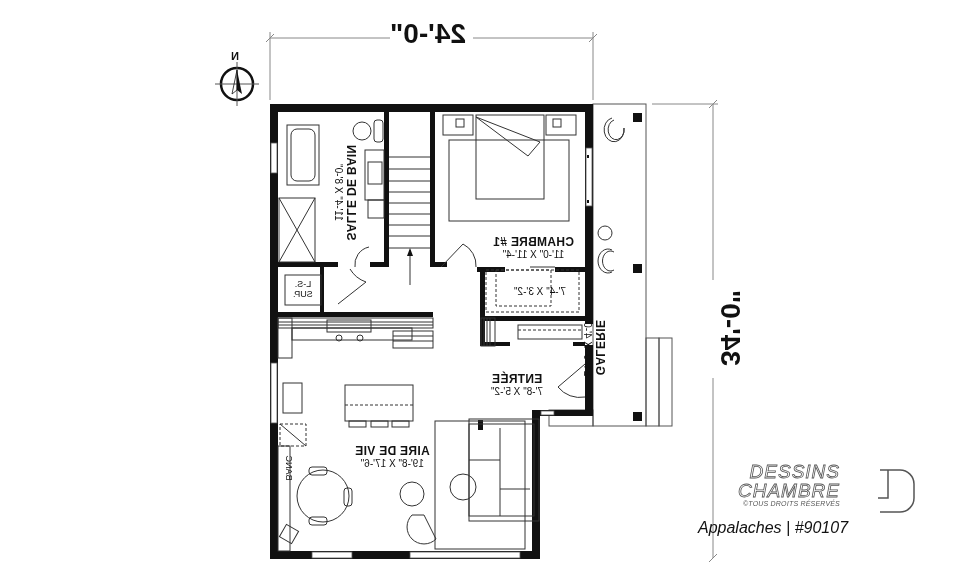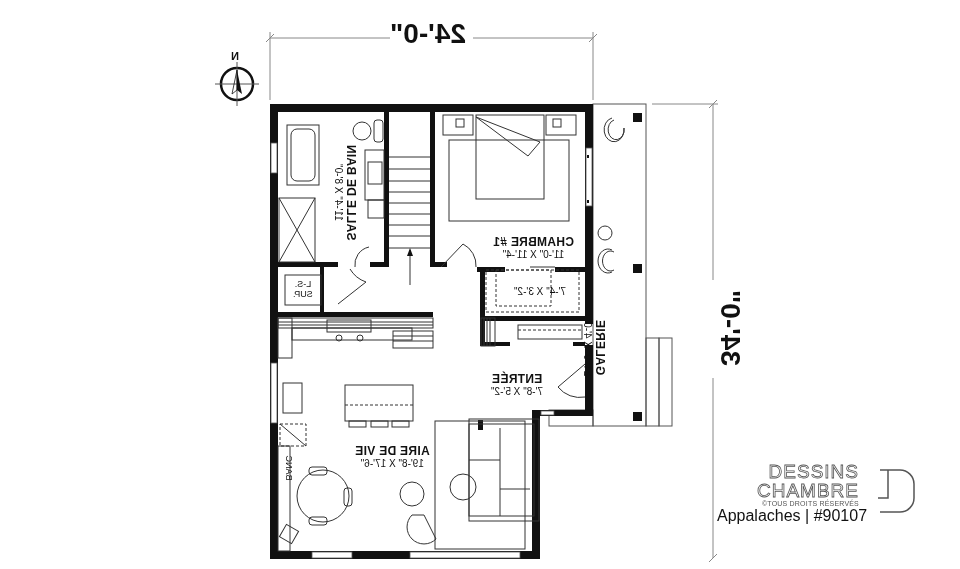--- a/index.html
+++ b/index.html
@@ -3,24 +3,24 @@
 <meta charset="utf-8">
 <style>
   html, body { margin:0; padding:0; background:#ffffff; }
   body { width:960px; height:569px; position:relative; overflow:hidden; font-family:"Liberation Sans", sans-serif; }
   .mirror { transform: scaleX(-1); display:inline-block; }
   .lbl { position:absolute; color:#111; text-align:center; white-space:nowrap; }
   .room-name { font-weight:bold; font-size:12px; letter-spacing:0.3px; }
   .room-dim { font-size:10px; }
   .dim-big { position:absolute; font-weight:bold; font-size:28px; color:#111; }
   svg.plan { position:absolute; left:0; top:0; }
-  .brand { position:absolute; left:717px; top:462px; width:200px; }
+  .brand { position:absolute; left:698px; top:462px; width:200px;font-style:italic; }
   .brand-l1, .brand-l2 { font-size:19px; letter-spacing:1px; color:#fff; -webkit-text-stroke:0.8px #555; font-weight:normal; text-align:right; width:142px; line-height:19px; }
   .brand-l3 { font-size:7px; color:#555; text-align:right; width:142px; letter-spacing:0.2px; }
-  .brand-l4 { font-size:16px; color:#111; margin-top:0; }
+  .brand-l4 { font-size:16px; color:#111; margin-top:12px; }
 </style>
 </head>
 <body>
 
 <svg class="plan" width="960" height="569" viewBox="0 0 960 569">
 
   <g stroke="#888" stroke-width="1" fill="none">
     <line x1="270" y1="38" x2="390" y2="38"></line>
     <line x1="473" y1="38" x2="593" y2="38"></line>
     <line x1="270" y1="32" x2="270" y2="100"></line>

